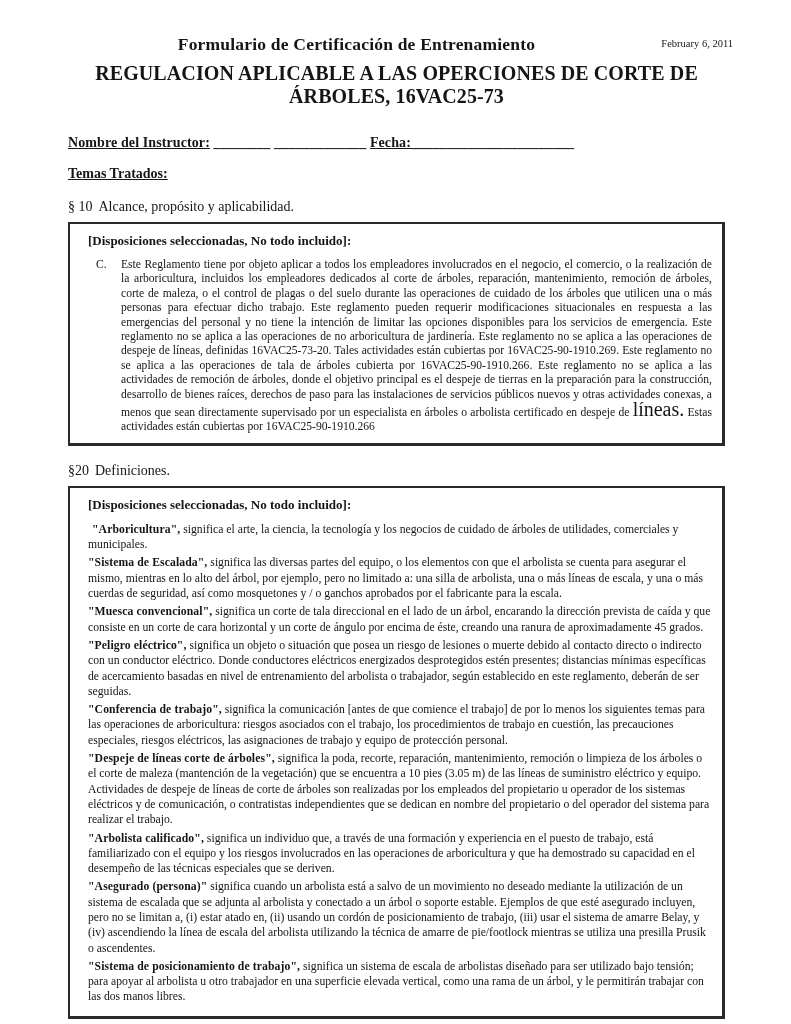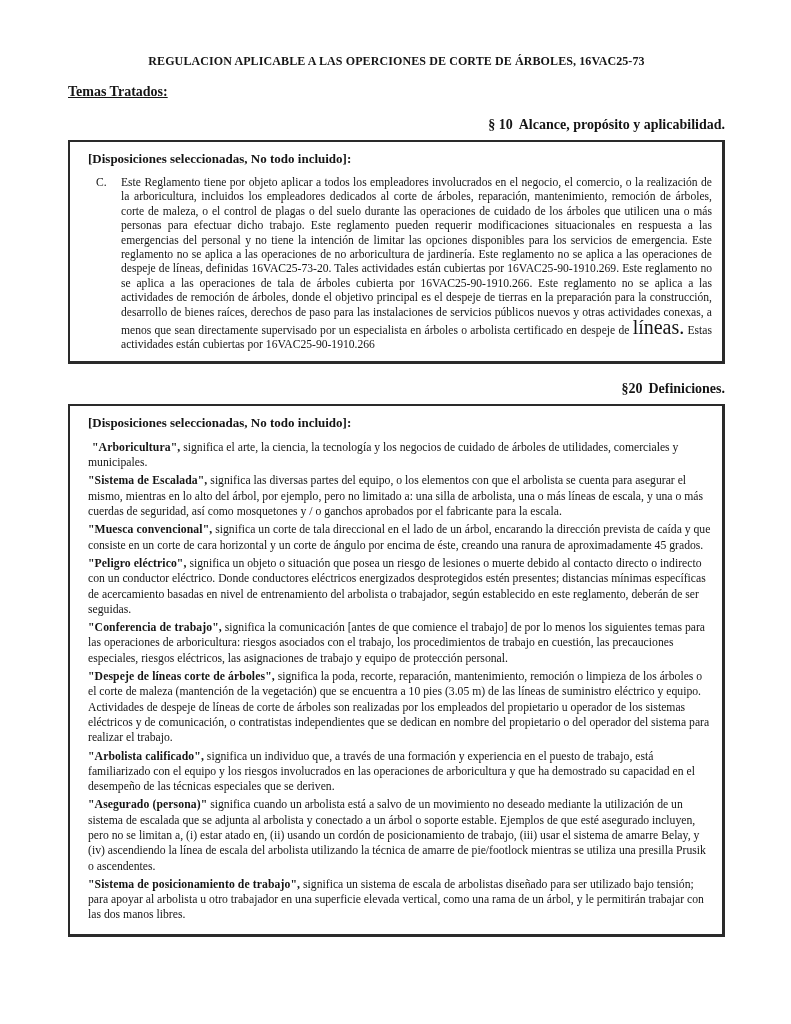--- a/index.html
+++ b/index.html
@@ -19,39 +19,39 @@
   
   .header { position: relative; text-align: center; padding-right: 80px; }
   .title {
     font-size: 17.5px; font-weight: bold; letter-spacing: 0.2px;
   }
   .doc-date {
     position: absolute; right: -8px; top: 4px;
     font-size: 10.5px; font-weight: normal;
   }
   .subtitle {
-    text-align: center; font-weight: bold; font-size: 12px;
-    margin-top: 20px; letter-spacing: 0.1px;
+    text-align: center; font-weight: bold; font-size: 20px;
+    margin-top: 7px; letter-spacing: 0.1px;
   }
   
   .form-row {
     margin-top: 27px;
     font-size: 14px; font-weight: bold;
     white-space: nowrap;
     letter-spacing: 0.1px;
   }
   .form-row .u { text-decoration: underline; }
   .blank { font-weight: bold; }
   
   .temas {
     margin-top: 15px; font-size: 14px; font-weight: bold;
     text-decoration: underline;
   }
   .sec-heading {
-    margin-top: 17px; font-size: 14px; font-weight: bold; text-align: right;
+    margin-top: 17px; font-size: 14px; font-weight: normal;
   }
   .sec-heading .sec-num { margin-right: 6px; }
   
   .rulebox {
     box-sizing: border-box;
     border: 2px solid #2a2a2a;
     border-right-width: 3px;
     border-bottom-width: 3px;
     margin-top: 7px;
     padding: 7px 10px 8px 18px;
@@ -75,22 +75,32 @@
     text-align: left;
   }
   .def b { letter-spacing: 0.1px; }
   .def.first-def { text-indent: 4px; }
 </style>
 </head>
 <body>
 
 <div class="page">
 
+  <div class="header">
+    <span class="title">Formulario de Certificación de Entrenamiento</span>
+    <span class="doc-date">February 6, 2011</span>
+  </div>
   <div class="subtitle">REGULACION APLICABLE A LAS OPERCIONES DE CORTE DE ÁRBOLES, 16VAC25-73</div>
 
+  <div class="form-row">
+    <span class="u">Nombre del Instructor:</span>
+    <span class="blank">________</span>
+    <span class="blank">_____________</span>
+    <span class="u">Fecha:</span><span class="blank">_______________________</span>
+  </div>
 
   <div class="temas">Temas Tratados:</div>
 
   <div class="sec-heading">
     <span class="sec-num">§ 10</span><span>Alcance, propósito y aplicabilidad.</span>
   </div>
 
   <div class="rulebox">
     <div class="box-header">[Disposiciones seleccionadas, No todo incluido]:</div>
     <div class="clause">

